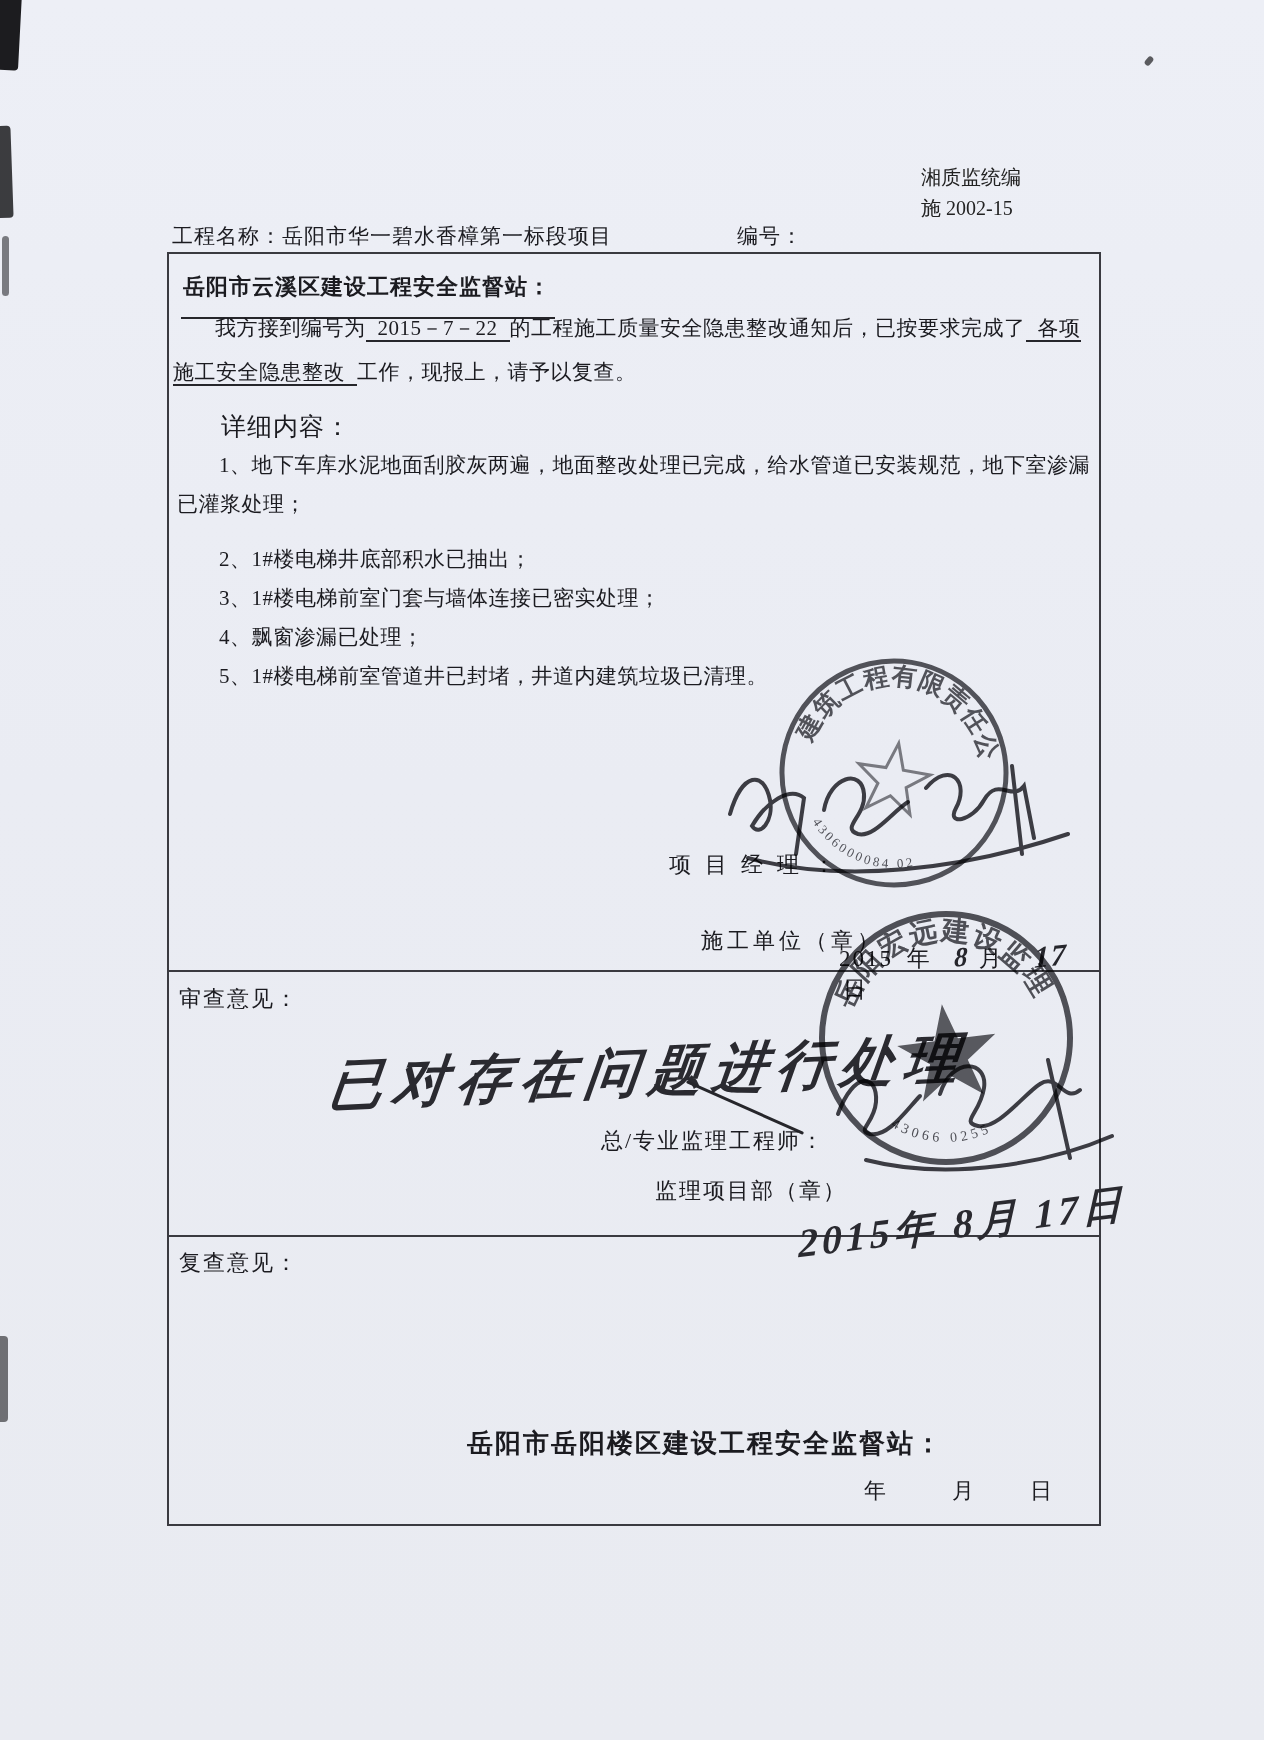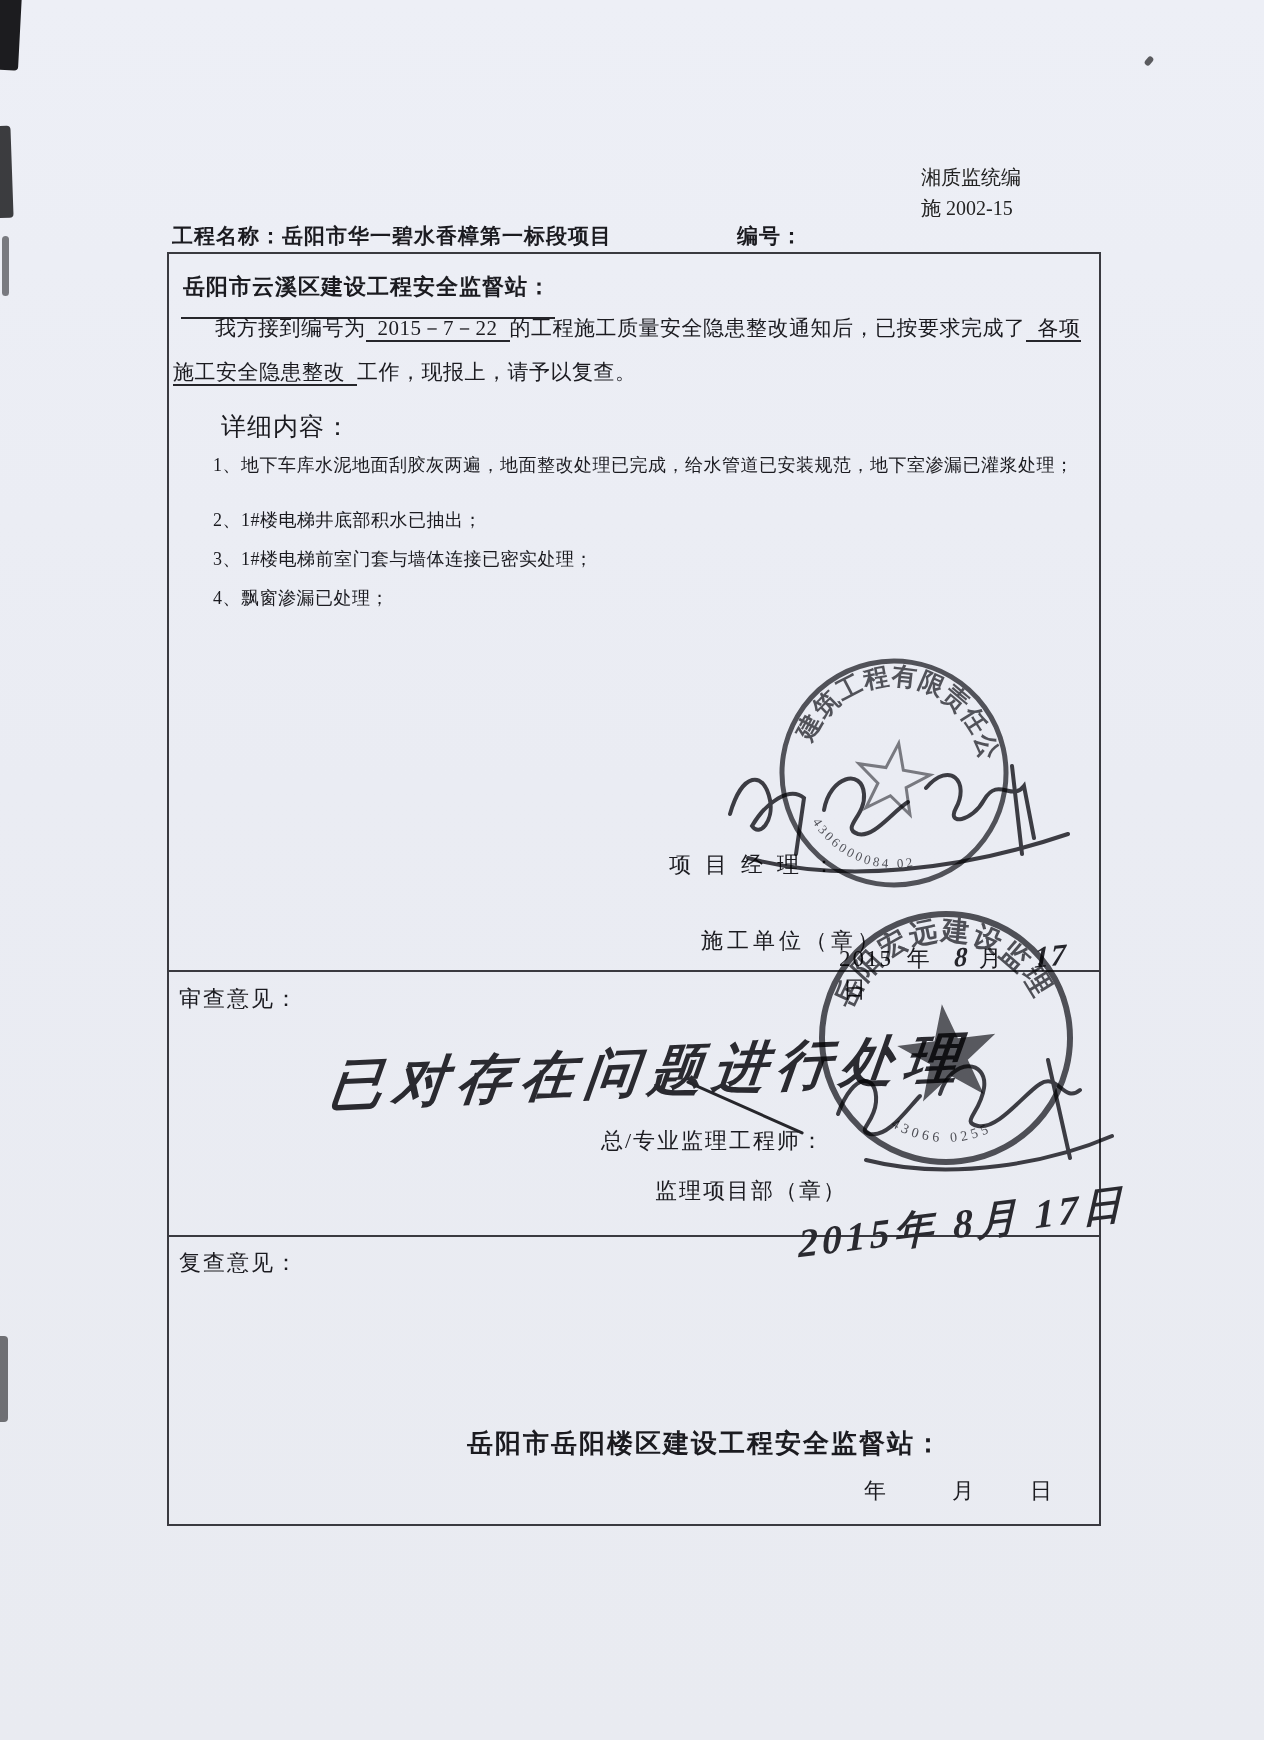--- a/index.html
+++ b/index.html
@@ -2,28 +2,28 @@
 <html><head>
 <meta charset="utf-8">
 <style>
   html,body{margin:0;padding:0;background:#c9cbd2;}
   .page{position:relative;width:1264px;height:1740px;margin:0 auto;overflow:hidden;
         background:linear-gradient(180deg,#edeff6 0%,#eaecf3 45%,#e9ebf1 100%);
         font-family:"Liberation Serif","DejaVu Serif",serif;color:#1b1b20;}
   .abs{position:absolute;}
   .title{font-weight:900;font-size:44px;letter-spacing:5px;text-align:center;color:#141417;}
   .code{font-size:20px;line-height:31px;color:#222;}
-  .projline{font-size:21px;font-weight:700;letter-spacing:1px;}
+  .projline{font-size:21px;font-weight:400;letter-spacing:1px;}
   .table{border:2px solid #3a3a40;background:transparent;}
   .divider{position:absolute;left:0;width:100%;height:2px;background:#3a3a40;}
   .recipient{font-size:22px;font-weight:700;border-bottom:2px solid #26262b;padding:0 4px 15px 2px;letter-spacing:1px;}
   .para{font-size:21px;line-height:44px;text-indent:2em;letter-spacing:0.5px;}
   .u{border-bottom:2px solid #26262b;padding:0 12px;}
   .detail-label{font-size:25px;letter-spacing:1px;}
-  .items{font-size:18px;line-height:39px;letter-spacing:0.5px;}
+  .items{font-size:21px;line-height:39px;letter-spacing:0.5px;}
   .items .item{text-indent:2em;}
   .items .item.first{margin-bottom:16px;}
   .lbl{font-size:22px;letter-spacing:2px;}
   .mgr{letter-spacing:14px;}
   .dateline{font-size:23px;letter-spacing:2px;}
   .hand{display:inline-block;font-style:italic;font-weight:700;transform:rotate(-6deg) skewX(-7deg);color:#26262c;}
   .hand-comment{font-size:54px;font-style:italic;font-weight:700;letter-spacing:10px;color:#2a2a30;
                 transform:rotate(-2.5deg) skewX(-9deg);white-space:nowrap;}
   .hand-date{font-size:40px;font-style:italic;font-weight:700;letter-spacing:4px;color:#2a2a30;
              transform:rotate(-7deg) skewX(-6deg);white-space:nowrap;}
@@ -66,20 +66,21 @@
       <span>我方接到编号为</span><span class="u">2015－7－22</span><span>的工程施工质量安全隐患整改通知后，已按要求完成了</span><span class="u">各项施工安全隐患整改</span><span>工作，现报上，请予以复查。</span>
     </div>
 
     <div class="abs detail-label" style="left:52px;top:156px;">详细内容：</div>
 
     <div class="abs items" style="left:8px;top:192px;width:916px;">
       <div class="item first">1、地下车库水泥地面刮胶灰两遍，地面整改处理已完成，给水管道已安装规范，地下室渗漏已灌浆处理；</div>
       <div class="item">2、1#楼电梯井底部积水已抽出；</div>
       <div class="item">3、1#楼电梯前室门套与墙体连接已密实处理；</div>
       <div class="item">4、飘窗渗漏已处理；</div>
+      <div class="item">5、1#楼电梯前室管道井已封堵，井道内建筑垃圾已清理。</div>
     </div>
 
     <div class="abs lbl mgr" style="left:500px;top:596px;">项目经理：</div>
     <div class="abs lbl" style="left:532px;top:652px;letter-spacing:4px;margin-top:20px;">施工单位（章）</div>
 
     <div class="abs dateline" style="left:670px;top:685px;">
       <span>2015</span>
       <span style="margin:0 14px 0 6px;">年</span>
       <span class="hand" style="font-size:27px;">8</span>
       <span style="margin:0 22px 0 2px;">月</span>

